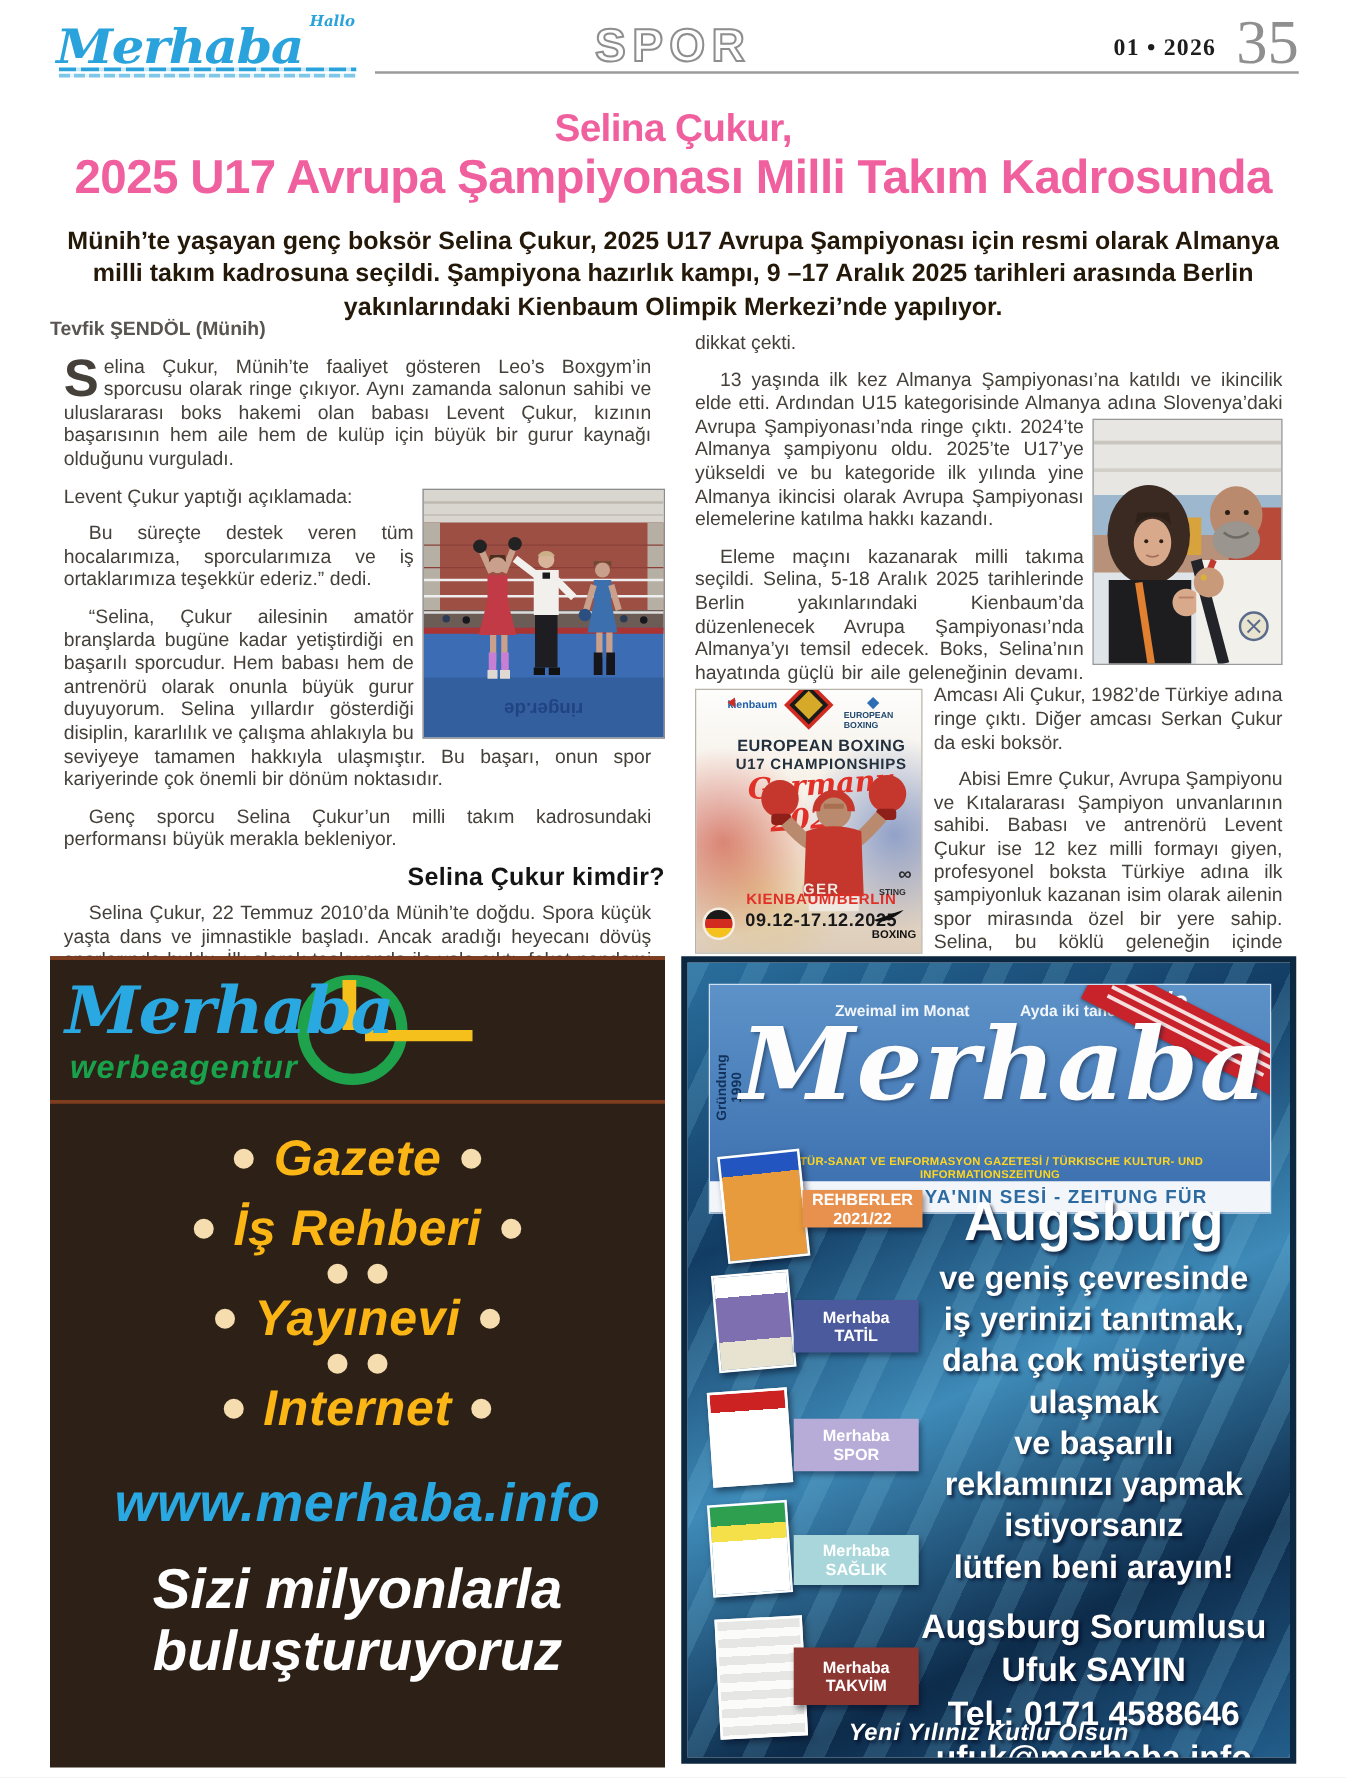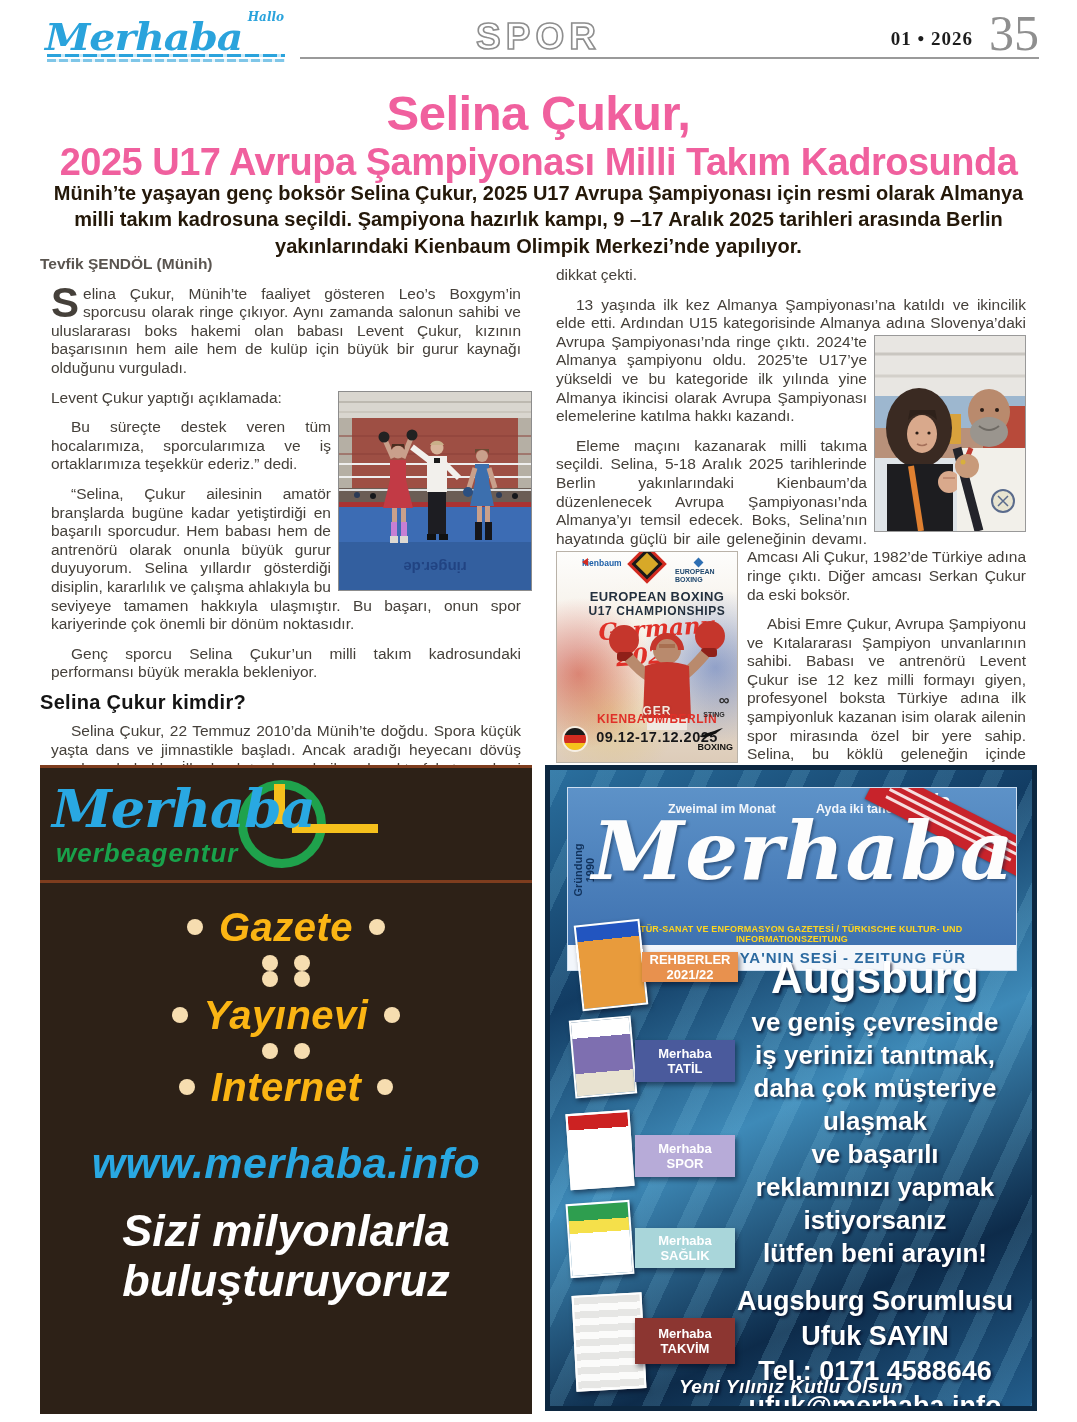--- a/index.html
+++ b/index.html
@@ -16,33 +16,33 @@
      background:repeating-linear-gradient(90deg,#7fc6e8 0 9px,rgba(127,198,232,.2) 9px 12px);}
   .hdr-section{position:absolute;left:0;right:0;top:16px;text-align:center;
      font-weight:900;font-size:37px;letter-spacing:5px;color:#fff;
      -webkit-text-stroke:1.6px #8e8e8e;text-shadow:0 0 1px #8e8e8e;}
   .hdr-issue{position:absolute;right:104px;top:28px;font:700 19px "Liberation Serif",serif;color:#1d1d1d;letter-spacing:1px;}
   .hdr-pageno{position:absolute;right:38px;top:4px;font:400 50px "Liberation Serif",serif;color:#8f8f8f;}
   .hdr-rule{position:absolute;left:300px;top:57px;width:739px;height:2px;background:#9a9a9a;}
   
   .headline{position:absolute;left:0;top:86px;width:100%;text-align:center;color:#f0609e;
      font-weight:800;letter-spacing:-.5px;line-height:1.12;}
-  .headline .l1{font-size:49px;}
+  .headline .l1{font-size:31px;}
   .headline .l2{font-size:38px;}
   .lede{position:absolute;left:48px;top:180px;width:981px;text-align:center;
      font-weight:800;font-size:20px;line-height:1.32;color:#241809;}
   
   .colL,.colR{position:absolute;top:255px;width:492px;height:512px;overflow:hidden;
      font-size:15.5px;line-height:18.6px;color:#45403a;}
   .colL{left:40px;} .colR{left:545px;}
   .colL p,.colR p{margin:11px;text-align:justify;}
   .ind{text-indent:20px;}
   .byline{font-weight:700;font-size:15.5px;color:#5a5550;margin-bottom:3px;}
   .dropcap{float:left;font-size:42px;line-height:34px;font-weight:700;color:#45403a;margin:1px 4px 0 0;}
-  .subhead{text-align:left;font-weight:800;font-size:20px;color:#141414;margin:3px 0 2px 0;letter-spacing:.3px;}
+  .subhead{text-align:right;font-weight:800;font-size:20px;color:#141414;margin:3px 0 2px 0;letter-spacing:.3px;}
   
   .photo1{float:right;width:192px;height:198px;margin:2px 0 4px 7px;border:1px solid #8c8c8c;
      display:block;overflow:hidden;background:#cfd4d8;}
   .photo2{float:right;width:150px;height:195px;margin:2px 0 5px 7px;border:1px solid #999;
      display:block;overflow:hidden;background:#dfe4e8;}
   .photo1 svg,.photo2 svg{display:block;}
   
   .poster{float:left;display:block;position:relative;width:180px;height:210px;margin:3px 9px 3px 0;
      border:1px solid #b9b2a8;overflow:hidden;
      background:
@@ -329,20 +329,21 @@
     </div>
     <div class="adL-rule"></div>
     <div class="adL-items">
       <div class="adL-item">
           <span class="dot"></span>
           <span>Gazete</span>
           <span class="dot"></span>
         </div>
       <div class="adL-item">
           <span class="dot"></span>
+          <span>İş Rehberi</span>
           <span class="dot"></span>
         </div>
       <div class="adL-item">
           <span class="dot"></span>
           <span class="dot"></span>
         </div>
       <div class="adL-item">
           <span class="dot"></span>
           <span>Yayınevi</span>
           <span class="dot"></span>

